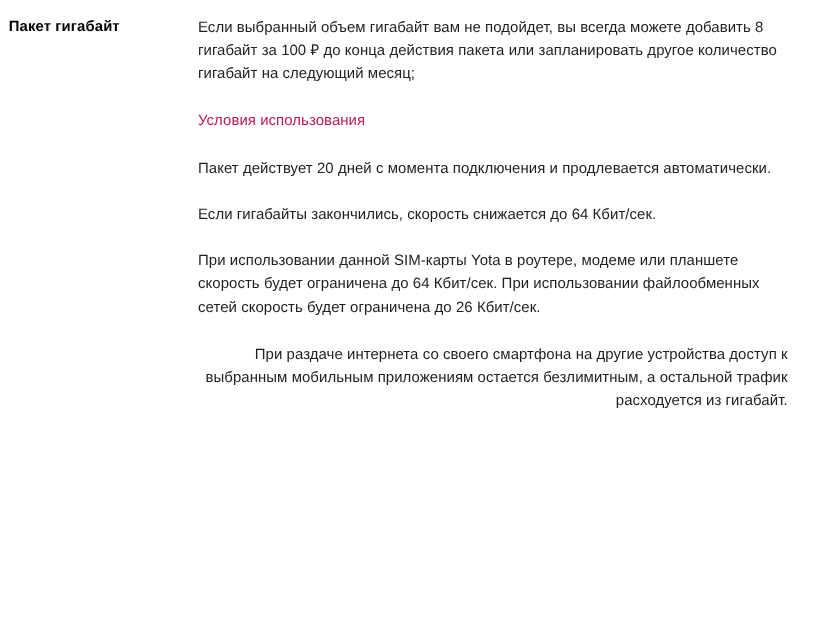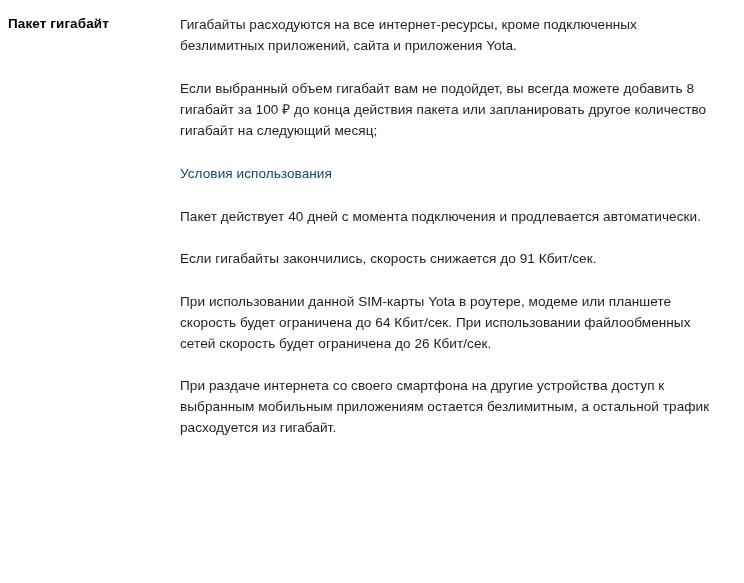--- a/index.html
+++ b/index.html
@@ -46,53 +46,53 @@
   }
   .para {
     font-size: 13.6px;
     line-height: 1.55;
     color: #1f1f1f;
     margin: 0 0 22px 0;
     letter-spacing: 0.05px;
   }
   .para:last-child {
     margin-bottom: 0;
+    text-align: right;
   }
   .subhead {
     font-size: 13.6px;
     line-height: 1.55;
-    color: #0c4a6e;
+    color: #be185d;
     margin: 0 0 22px 0;
     letter-spacing: 0.05px;
   }
   .tight {
     margin-bottom: 21px;
   }
 </style>
 </head>
 <body>
 
 <div class="doc">
   <div class="row">
 
     <div class="term-col">
       <div class="term-title">Пакет гигабайт</div>
     </div>
 
     <div class="content-col">
 
-      <p class="para">Гигабайты расходуются на все интернет-ресурсы, кроме подключенных безлимитных приложений, сайта и приложения Yota.</p>
 
       <p class="para">Если выбранный объем гигабайт вам не подойдет, вы всегда можете добавить 8 гигабайт за 100 ₽ до конца действия пакета или запланировать другое количество гигабайт на следующий месяц;</p>
 
       <p class="subhead">Условия использования</p>
 
-      <p class="para tight">Пакет действует 40 дней с момента подключения и продлевается автоматически.</p>
+      <p class="para tight">Пакет действует 20 дней с момента подключения и продлевается автоматически.</p>
 
-      <p class="para tight">Если гигабайты закончились, скорость снижается до 91 Кбит/сек.</p>
+      <p class="para tight">Если гигабайты закончились, скорость снижается до 64 Кбит/сек.</p>
 
 
       <p class="para tight">При использовании данной SIM-карты Yota в роутере, модеме или планшете скорость будет ограничена до 64 Кбит/сек. При использовании файлообменных сетей скорость будет ограничена до 26 Кбит/сек.</p>
 
       <p class="para">При раздаче интернета со своего смартфона на другие устройства доступ к выбранным мобильным приложениям остается безлимитным, а остальной трафик расходуется из гигабайт.</p>
 
     </div>
   </div>
 </div>
 

